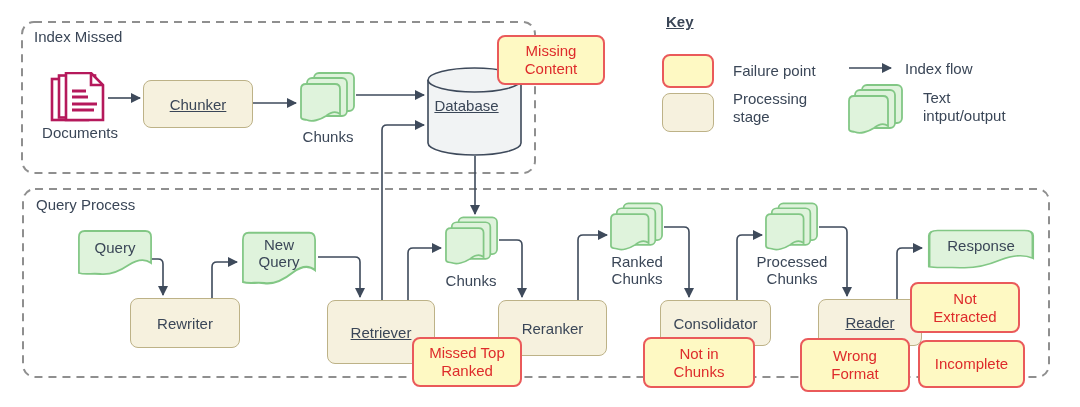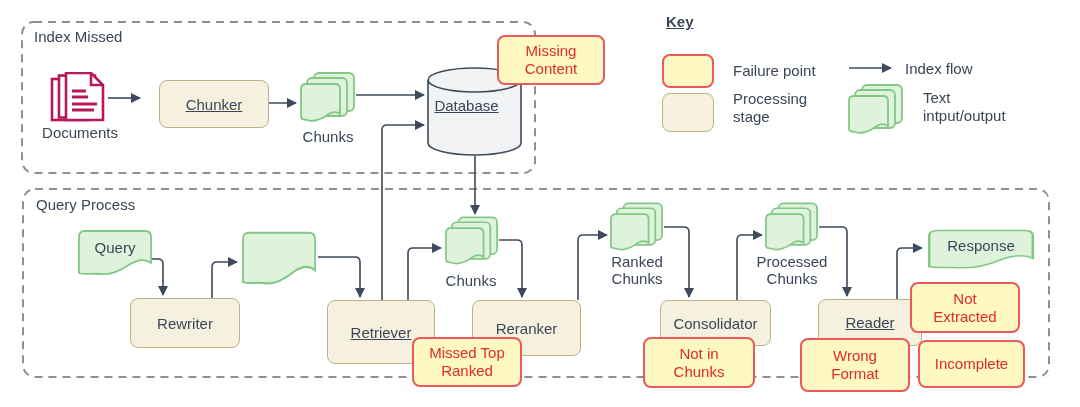--- a/index.html
+++ b/index.html
@@ -83,21 +83,21 @@
       <g stroke="#B5195B" stroke-width="3" fill="none">
         <path d="M22,19 H36"></path>
         <path d="M22,25 H38"></path>
         <path d="M22,32 H47"></path>
         <path d="M22,38 H44"></path>
       </g>
     </svg>
   </div>
   <div class="abs nodelabel" style="left:30px; top:124px; width:100px;">Documents</div>
 
-  <div class="abs stage" style="left:143px; top:80px; width:110px; height:48px;margin-left:16px;">
+  <div class="abs stage" style="left:143px; top:80px; width:110px; height:48px;">
     <span class="u">Chunker</span>
   </div>
 
   <div class="abs stack" style="left:300px; top:72px; width:56px; height:54px;">
     <svg width="56" height="54" viewBox="0 0 56 54">
       <g fill="#DFF3DC" stroke="#82C785" stroke-width="1.8">
         <rect x="14" y="1" width="40" height="38" rx="5"></rect>
         <rect x="7" y="6" width="40" height="38" rx="5"></rect>
         <path d="M1,17 Q1,12 6,12 H35 Q40,12 40,17 V42 C36,39 31,40 26,44 C20,48 12,50 7,48 C3,47 1,48 1,45 Z"></path>
       </g>
@@ -148,20 +148,23 @@
   </div>
 
   <div class="abs stage" style="left:130px; top:298px; width:110px; height:50px;">
     <span>Rewriter</span>
   </div>
 
   <div class="abs gdoc" style="left:240px; top:228px; width:78px; height:61px;">
     <svg width="78" height="61" viewBox="0 0 80 52" preserveAspectRatio="none" style="position:absolute;left:0;top:0;">
       <path d="M3,10 Q3,4 9,4 H71 Q77,4 77,10 V36 C70,31 62,33 54,38 C45,44 34,48 25,47 C17,46 9,48 3,46 Z" fill="#DFF3DC" stroke="#82C785" stroke-width="1.8"></path>
     </svg>
+    <div class="gdoc-label">
+        <span style="max-width:50px;">New Query</span>
+      </div>
   </div>
 
   <div class="abs stage" style="left:327px; top:300px; width:108px; height:64px;">
     <span class="u">Retriever</span>
   </div>
 
   <div class="abs fail" style="left:412px; top:337px; width:110px; height:50px;">
     <span style="max-width:90px;">Missed Top Ranked</span>
   </div>
 
@@ -169,21 +172,21 @@
     <svg width="54" height="53" viewBox="0 0 56 54">
       <g fill="#DFF3DC" stroke="#82C785" stroke-width="1.8">
         <rect x="14" y="1" width="40" height="38" rx="5"></rect>
         <rect x="7" y="6" width="40" height="38" rx="5"></rect>
         <path d="M1,17 Q1,12 6,12 H35 Q40,12 40,17 V42 C36,39 31,40 26,44 C20,48 12,50 7,48 C3,47 1,48 1,45 Z"></path>
       </g>
     </svg>
   </div>
   <div class="abs nodelabel" style="left:421px; top:272px; width:100px;">Chunks</div>
 
-  <div class="abs stage" style="left:472px; top:300px; width:109px; height:56px;">
+  <div class="abs stage" style="left:498px; top:300px; width:109px; height:56px;">
     <span>Reranker</span>
   </div>
 
   <div class="abs stack" style="left:610px; top:202px; width:54px; height:53px;">
     <svg width="54" height="53" viewBox="0 0 56 54">
       <g fill="#DFF3DC" stroke="#82C785" stroke-width="1.8">
         <rect x="14" y="1" width="40" height="38" rx="5"></rect>
         <rect x="7" y="6" width="40" height="38" rx="5"></rect>
         <path d="M1,17 Q1,12 6,12 H35 Q40,12 40,17 V42 C36,39 31,40 26,44 C20,48 12,50 7,48 C3,47 1,48 1,45 Z"></path>
       </g>

